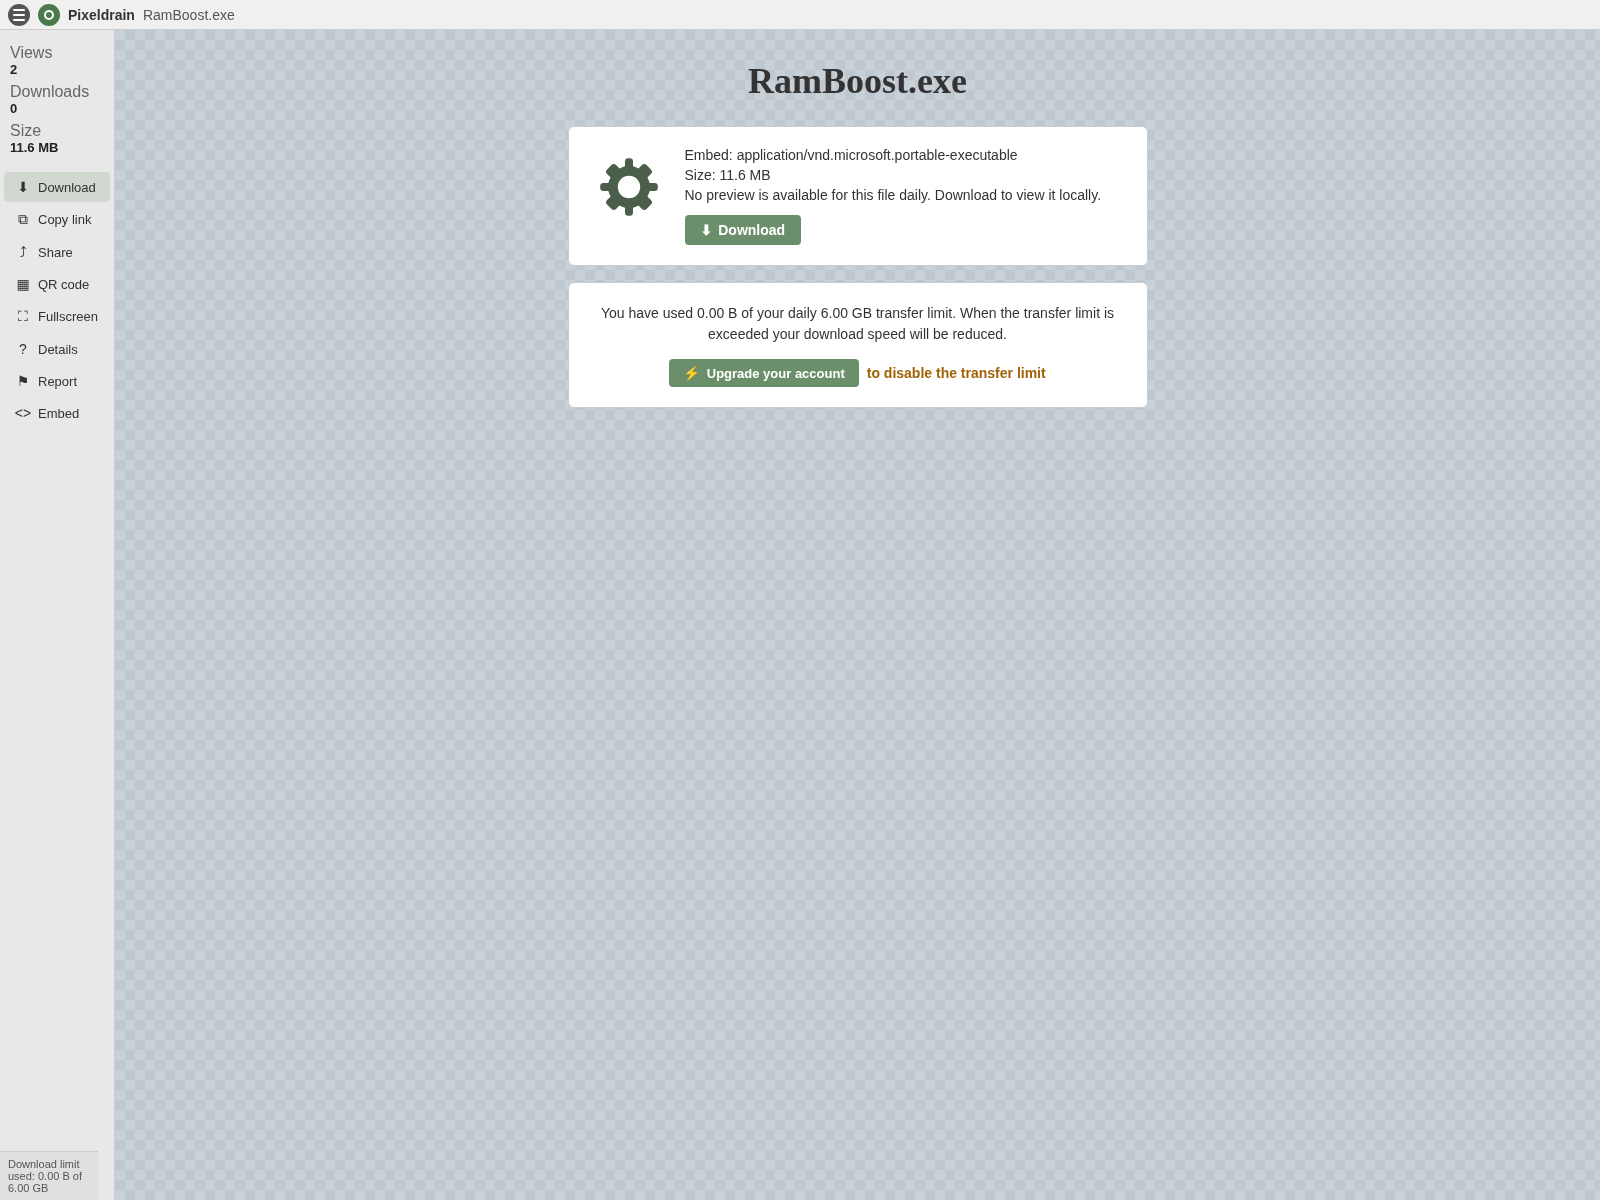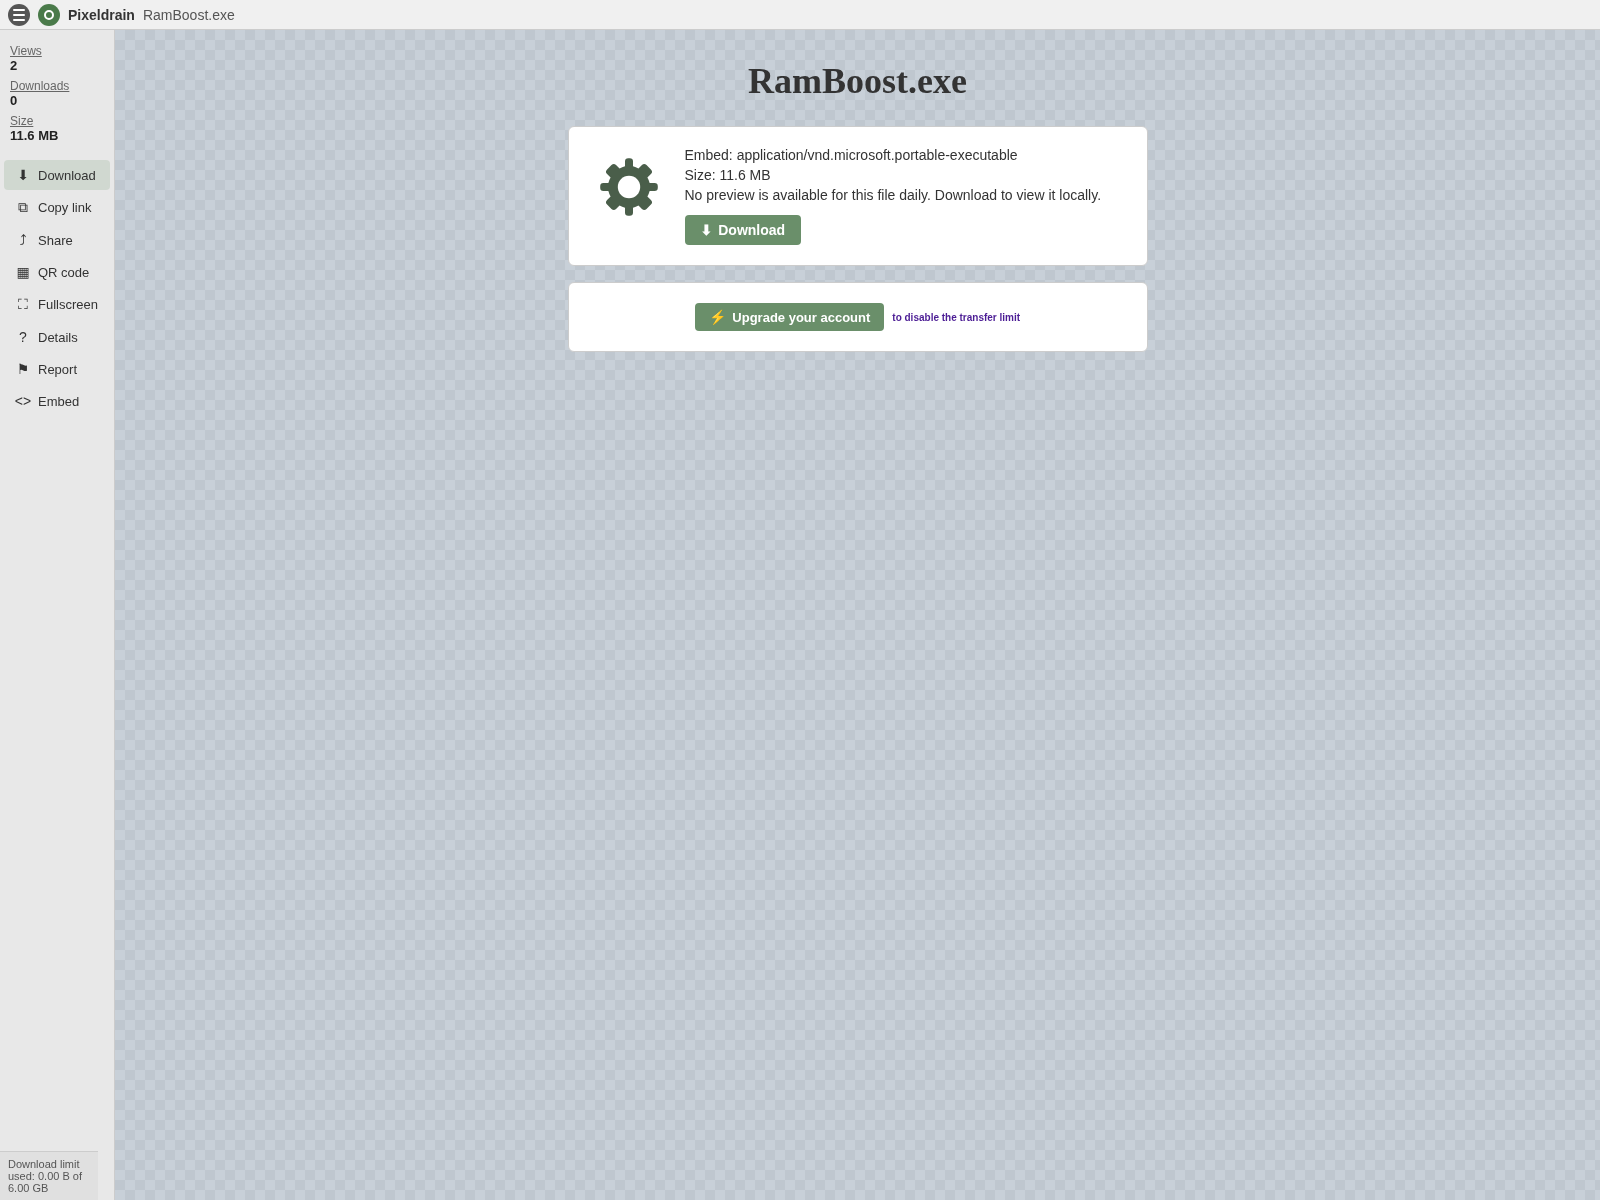--- a/index.html
+++ b/index.html
@@ -80,23 +80,22 @@
       flex-shrink: 0;
       position: relative;
     }
 
     .sidebar-stats {
       padding: 6px 10px 10px 10px;
       font-size: 12px;
       color: #444;
     }
     .sidebar-stats .stat-label {
-      font-size: 12px;
+      font-size: 16px;
       color: #666;
-      text-decoration: underline;
     }
     .sidebar-stats .stat-value {
       font-size: 13px;
       font-weight: bold;
       color: #222;
       margin-bottom: 6px;
     }
 
     .sidebar-btn {
       display: flex;
@@ -239,22 +238,22 @@
       color: white;
       border: none;
       border-radius: 4px;
       padding: 6px 14px;
       font-size: 13px;
       cursor: pointer;
       font-weight: bold;
     }
 
     .upgrade-suffix {
-      color: #4c1d95;
-      font-size: 10px;
+      color: #a16207;
+      font-size: 14px;
       font-weight: bold;
       margin-left: 8px;
     }
 
     .lightning-icon {
       font-size: 14px;
     }
   </style>
 </head>
 <body>
@@ -347,20 +346,21 @@
         <p><span>Size:</span> <span>11.6 MB</span></p>
         <p class="no-preview">No preview is available for this file daily. Download to view it locally.</p>
         <button class="download-btn">
           <span>⬇</span>
           <span>Download</span>
         </button>
       </div>
     </div>
 
     <div class="transfer-card">
+      <p>You have used 0.00 B of your daily 6.00 GB transfer limit. When the transfer limit is exceeded your download speed will be reduced.</p>
       <div class="upgrade-section">
         <button class="upgrade-btn">
           <span class="lightning-icon">⚡</span>
           <span>Upgrade your account</span>
         </button>
         <span class="upgrade-suffix">to disable the transfer limit</span>
       </div>
     </div>
 
   </div>

